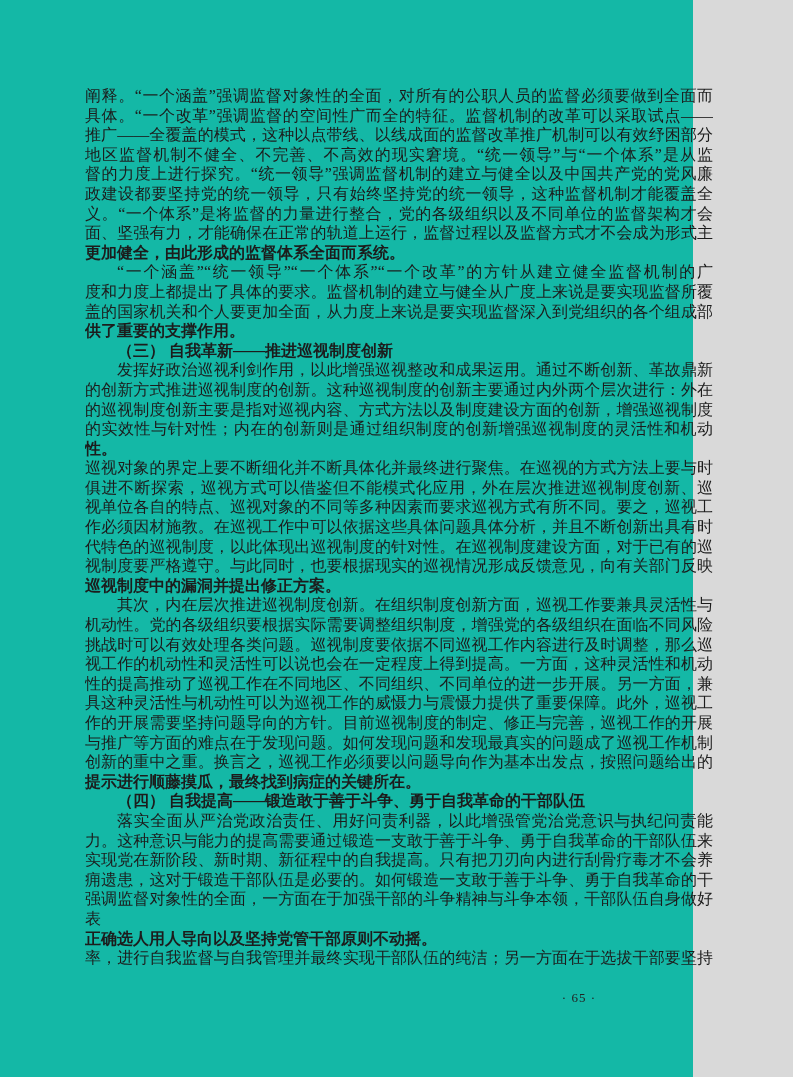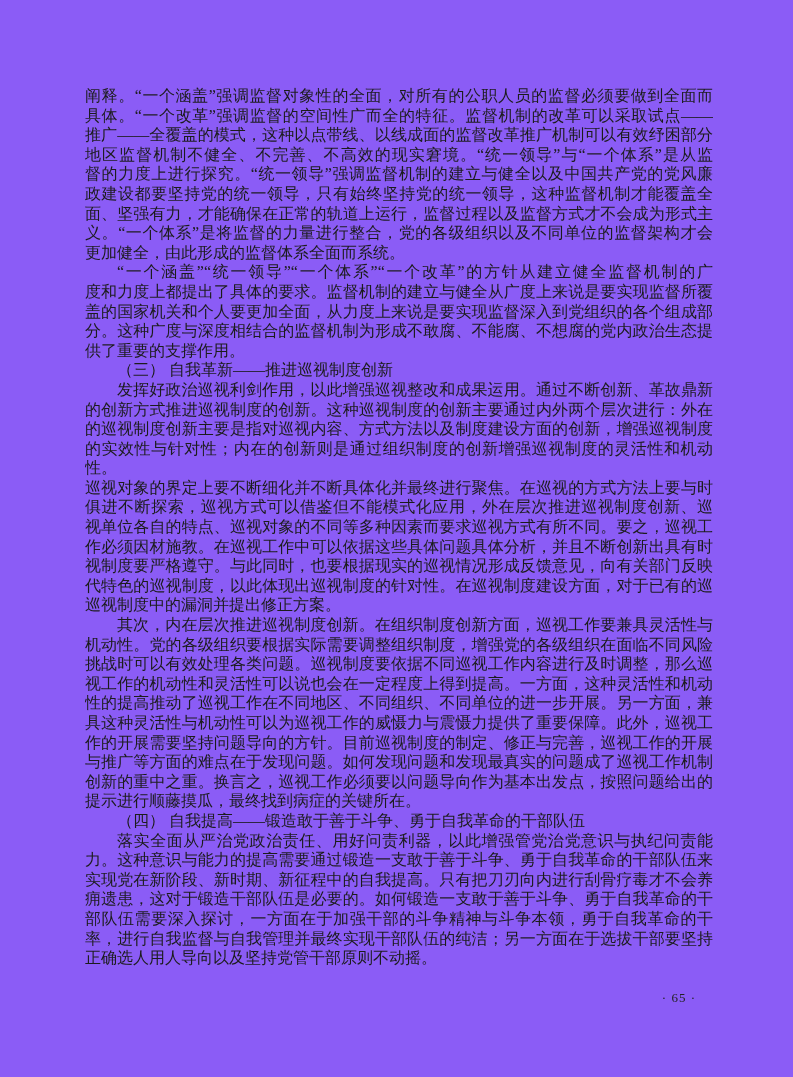--- a/index.html
+++ b/index.html
@@ -7,43 +7,44 @@
     padding: 0;
   }
   body {
     width: 793px;
     height: 1077px;
     background: #d9d9d9;
     overflow: hidden;
   }
   .page {
     position: relative;
-    width: 793px;
+    width: 693px;
     height: 1077px;
-    background: #8b5cf6;
+    background: #14b8a6;
     font-family: "Liberation Serif", "DejaVu Serif", serif;
     color: #1c1c1c;
   }
   .text-block {
     position: absolute;
     left: 85px;
     top: 86px;
     width: 628px;
     font-size: 16px;
     line-height: 19.6px;
     overflow: hidden;
   }
   .line {
     text-align: justify;
     text-align-last: justify;
     white-space: normal;
   }
   .line.no-fill {
     text-align: center;
     text-align-last: left;
+    font-weight: bold;
   }
   .line.first {
     text-indent: 2em;
   }
   .page-number {
     position: absolute;
     top: 990px;
     right: 97px;
     font-size: 13px;
     letter-spacing: 1px;
@@ -54,54 +55,53 @@
 <body>
 
 <div class="page">
   <div class="text-block" id="text-block">
       <div class="line">阐释。“一个涵盖”强调监督对象性的全面，对所有的公职人员的监督必须要做到全面而</div>
       <div class="line">具体。“一个改革”强调监督的空间性广而全的特征。监督机制的改革可以采取试点——</div>
       <div class="line">推广——全覆盖的模式，这种以点带线、以线成面的监督改革推广机制可以有效纾困部分</div>
       <div class="line">地区监督机制不健全、不完善、不高效的现实窘境。“统一领导”与“一个体系”是从监</div>
       <div class="line">督的力度上进行探究。“统一领导”强调监督机制的建立与健全以及中国共产党的党风廉</div>
       <div class="line">政建设都要坚持党的统一领导，只有始终坚持党的统一领导，这种监督机制才能覆盖全</div>
+      <div class="line">义。“一个体系”是将监督的力量进行整合，党的各级组织以及不同单位的监督架构才会</div>
       <div class="line">面、坚强有力，才能确保在正常的轨道上运行，监督过程以及监督方式才不会成为形式主</div>
-      <div class="line">义。“一个体系”是将监督的力量进行整合，党的各级组织以及不同单位的监督架构才会</div>
       <div class="line no-fill">更加健全，由此形成的监督体系全面而系统。</div>
       <div class="line first">“一个涵盖”“统一领导”“一个体系”“一个改革”的方针从建立健全监督机制的广</div>
       <div class="line">度和力度上都提出了具体的要求。监督机制的建立与健全从广度上来说是要实现监督所覆</div>
       <div class="line">盖的国家机关和个人要更加全面，从力度上来说是要实现监督深入到党组织的各个组成部</div>
-      <div class="line">分。这种广度与深度相结合的监督机制为形成不敢腐、不能腐、不想腐的党内政治生态提</div>
       <div class="line no-fill">供了重要的支撑作用。</div>
       <div class="line no-fill first">（三） 自我革新——推进巡视制度创新</div>
       <div class="line first">发挥好政治巡视利剑作用，以此增强巡视整改和成果运用。通过不断创新、革故鼎新</div>
       <div class="line">的创新方式推进巡视制度的创新。这种巡视制度的创新主要通过内外两个层次进行：外在</div>
       <div class="line">的巡视制度创新主要是指对巡视内容、方式方法以及制度建设方面的创新，增强巡视制度</div>
       <div class="line">的实效性与针对性；内在的创新则是通过组织制度的创新增强巡视制度的灵活性和机动</div>
       <div class="line no-fill">性。</div>
       <div class="line">巡视对象的界定上要不断细化并不断具体化并最终进行聚焦。在巡视的方式方法上要与时</div>
       <div class="line">俱进不断探索，巡视方式可以借鉴但不能模式化应用，外在层次推进巡视制度创新、巡</div>
       <div class="line">视单位各自的特点、巡视对象的不同等多种因素而要求巡视方式有所不同。要之，巡视工</div>
       <div class="line">作必须因材施教。在巡视工作中可以依据这些具体问题具体分析，并且不断创新出具有时</div>
+      <div class="line">代特色的巡视制度，以此体现出巡视制度的针对性。在巡视制度建设方面，对于已有的巡</div>
       <div class="line">视制度要严格遵守。与此同时，也要根据现实的巡视情况形成反馈意见，向有关部门反映</div>
-      <div class="line">代特色的巡视制度，以此体现出巡视制度的针对性。在巡视制度建设方面，对于已有的巡</div>
       <div class="line no-fill">巡视制度中的漏洞并提出修正方案。</div>
       <div class="line first">其次，内在层次推进巡视制度创新。在组织制度创新方面，巡视工作要兼具灵活性与</div>
       <div class="line">机动性。党的各级组织要根据实际需要调整组织制度，增强党的各级组织在面临不同风险</div>
       <div class="line">挑战时可以有效处理各类问题。巡视制度要依据不同巡视工作内容进行及时调整，那么巡</div>
       <div class="line">视工作的机动性和灵活性可以说也会在一定程度上得到提高。一方面，这种灵活性和机动</div>
       <div class="line">性的提高推动了巡视工作在不同地区、不同组织、不同单位的进一步开展。另一方面，兼</div>
       <div class="line">具这种灵活性与机动性可以为巡视工作的威慑力与震慑力提供了重要保障。此外，巡视工</div>
       <div class="line">作的开展需要坚持问题导向的方针。目前巡视制度的制定、修正与完善，巡视工作的开展</div>
       <div class="line">与推广等方面的难点在于发现问题。如何发现问题和发现最真实的问题成了巡视工作机制</div>
       <div class="line">创新的重中之重。换言之，巡视工作必须要以问题导向作为基本出发点，按照问题给出的</div>
       <div class="line no-fill">提示进行顺藤摸瓜，最终找到病症的关键所在。</div>
       <div class="line no-fill first">（四） 自我提高——锻造敢于善于斗争、勇于自我革命的干部队伍</div>
       <div class="line first">落实全面从严治党政治责任、用好问责利器，以此增强管党治党意识与执纪问责能</div>
       <div class="line">力。这种意识与能力的提高需要通过锻造一支敢于善于斗争、勇于自我革命的干部队伍来</div>
       <div class="line">实现党在新阶段、新时期、新征程中的自我提高。只有把刀刃向内进行刮骨疗毒才不会养</div>
       <div class="line">痈遗患，这对于锻造干部队伍是必要的。如何锻造一支敢于善于斗争、勇于自我革命的干</div>
-      <div class="line">部队伍需要深入探讨，一方面在于加强干部的斗争精神与斗争本领，勇于自我革命的干</div>
+      <div class="line">强调监督对象性的全面，一方面在于加强干部的斗争精神与斗争本领，干部队伍自身做好表</div>
+      <div class="line no-fill">正确选人用人导向以及坚持党管干部原则不动摇。</div>
       <div class="line">率，进行自我监督与自我管理并最终实现干部队伍的纯洁；另一方面在于选拔干部要坚持</div>
-      <div class="line no-fill">正确选人用人导向以及坚持党管干部原则不动摇。</div>
     </div>
   <div class="page-number">· 65 ·</div>
 </div>
 
 </body></html>

